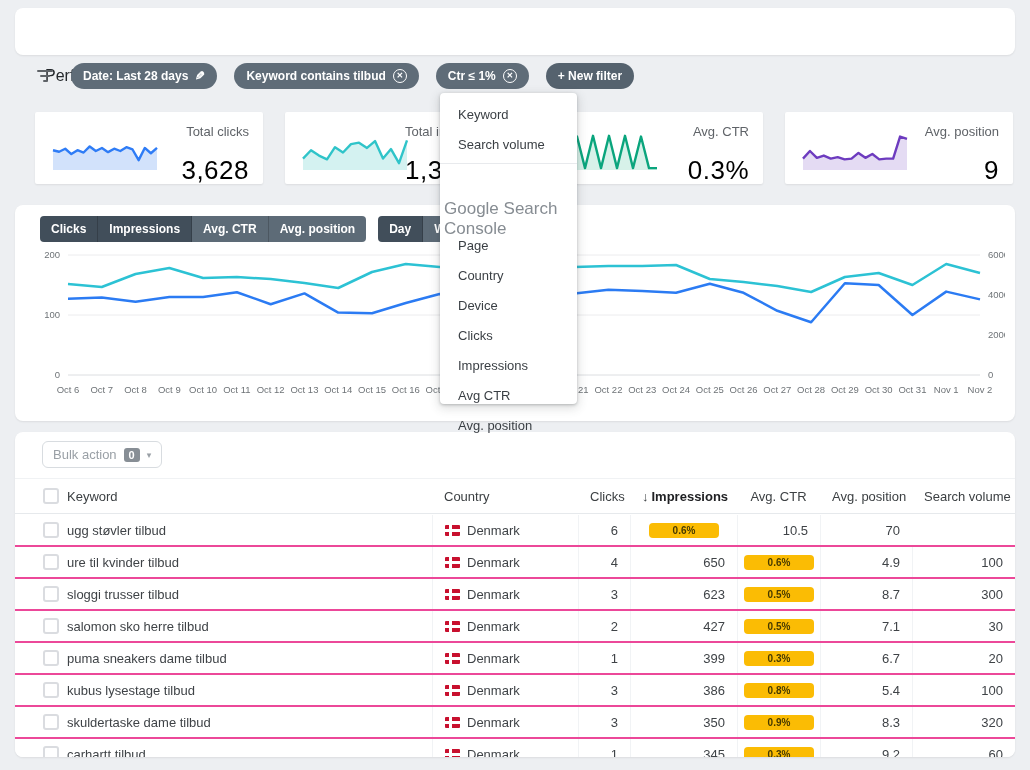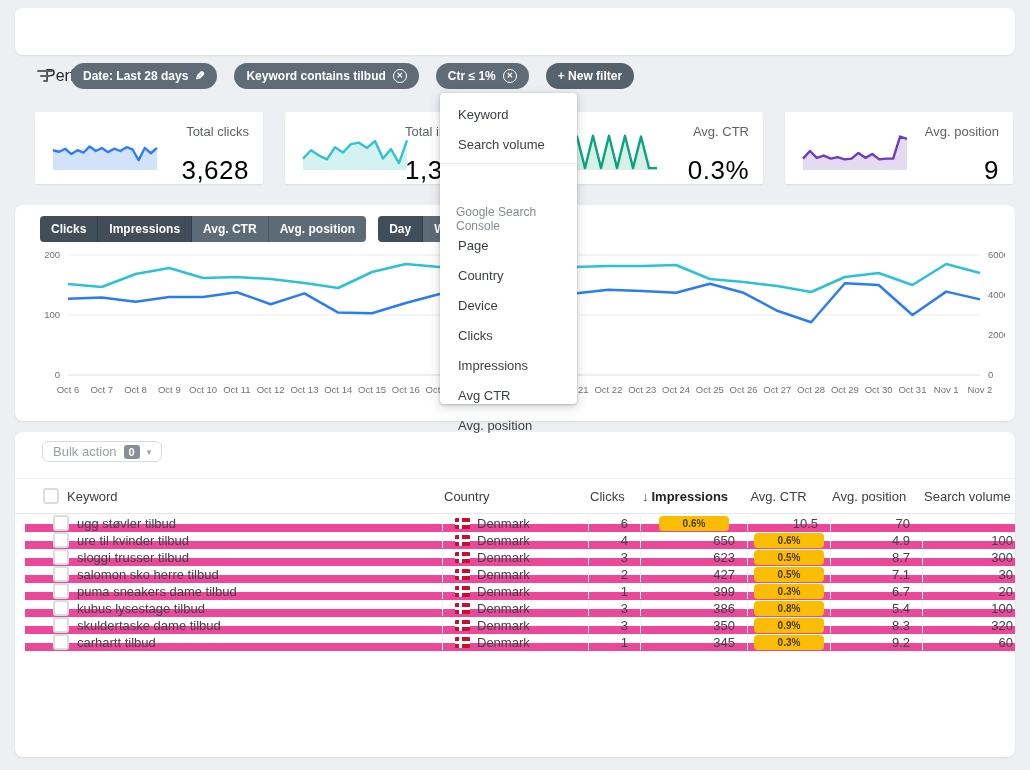--- a/index.html
+++ b/index.html
@@ -38,29 +38,29 @@
   .seg { display:inline-flex; border-radius:4px; overflow:hidden; }
   .seg .tab { height:26px; padding:0 11px; display:inline-flex; align-items:center; font-size:12px; font-weight:bold;
     color:#fff; background:#5d6b77; border:none; border-right:1px solid rgba(0,0,0,.18); cursor:pointer;
     font-family:"Liberation Sans",sans-serif; }
   .seg .tab:last-child { border-right:none; }
   .seg .tab.active { background:#414e5a; }
   #chart-svg { position:absolute; left:20px; top:40px; }
 
   
   .table-panel { left:15px; top:432px; width:1000px; height:325px; overflow:hidden; }
-  .bulk-btn { position:absolute; left:27px; top:9px; height:21px; display:inline-flex; align-items:center; gap:7px;
+  .bulk-btn { position:absolute; left:27px; top:9px; height:27px; display:inline-flex; align-items:center; gap:7px;
     padding:0 10px; border:1px solid #d8dce0; border-radius:6px; background:#fff; color:#9aa0a6; font-size:13px; cursor:pointer; }
   .bulk-btn .badge0 { background:#878e95; color:#fff; font-size:11px; font-weight:bold; border-radius:3px; padding:1px 5px; }
   .bulk-btn .caret { font-size:9px; color:#9aa0a6; }
   .tgrid { display:grid; grid-template-columns:40px 377px 146px 52px 107px 83px 92px 103px; align-items:center; }
   .thead { position:absolute; left:0; top:46px; width:1000px; height:36px; border-top:1px solid #f0f2f4;
     border-bottom:1px solid #e6e9ec; font-size:13px; color:#3c4043; background:#fff; }
   .tbody { position:absolute; left:0; top:83px; width:1000px; }
-  .trow { height:17px; border-bottom:8px solid #ec4899; font-size:13px; color:#3f4347; background:#fff; cursor:pointer;margin-left:10px; }
+  .trow { height:32px; border-bottom:2px solid #ec4899; font-size:13px; color:#3f4347; background:#fff; cursor:pointer; }
   .cell { padding:0 12px; overflow:hidden; white-space:nowrap; }
   .cell.r { text-align:right; }
   .cell.c { text-align:center; }
   .cell.bordered { border-left:1px solid #f1f3f5; height:100%; display:flex; align-items:center; }
   .cell.bordered.r { justify-content:flex-end; }
   .cell.bordered.c { justify-content:center; }
   .cb { width:16px; height:16px; border:2px solid #dadce0; border-radius:3px; background:#fff; margin-left:28px; cursor:pointer; }
   .sort-arrow { font-weight:bold; margin-right:3px; }
   .sorted { font-weight:bold; color:#202124; }
   .ctr-badge { display:inline-block; background:#fbbc04; color:#463a00; font-size:10px; font-weight:bold;
@@ -69,21 +69,21 @@
     background:
       linear-gradient(to bottom, rgba(0,0,0,0) 0 4px, #fff 4px 7px, rgba(0,0,0,0) 7px),
       linear-gradient(to right,  rgba(0,0,0,0) 0 4px, #fff 4px 7px, rgba(0,0,0,0) 7px),
       #c8102e; }
 
   
   .dropdown { position:absolute; left:440px; top:93px; width:137px; height:311px; background:#fff; border-radius:4px;
     box-shadow:0 1px 3px rgba(60,64,67,.3), 0 3px 10px 2px rgba(60,64,67,.15); z-index:50; padding-top:6px; }
   .dd-item { height:30px; display:flex; align-items:center; padding-left:18px; font-size:13px; color:#3a3f44; cursor:pointer; }
   .dd-divider { height:1px; background:#e8eaed; margin:4px 0 5px; }
-  .dd-section { height:22px; display:flex; align-items:center; padding-left:16px; font-size:12px; color:#868c92;margin-top:44px; }
+  .dd-section { height:22px; display:flex; align-items:center; padding-left:4px; font-size:17px; color:#868c92;margin-top:44px; }
 </style>
 </head>
 <body>
 
 <div class="page">
 
   <div class="panel header-panel">
     <div class="page-title">Performance</div>
   </div>
 

